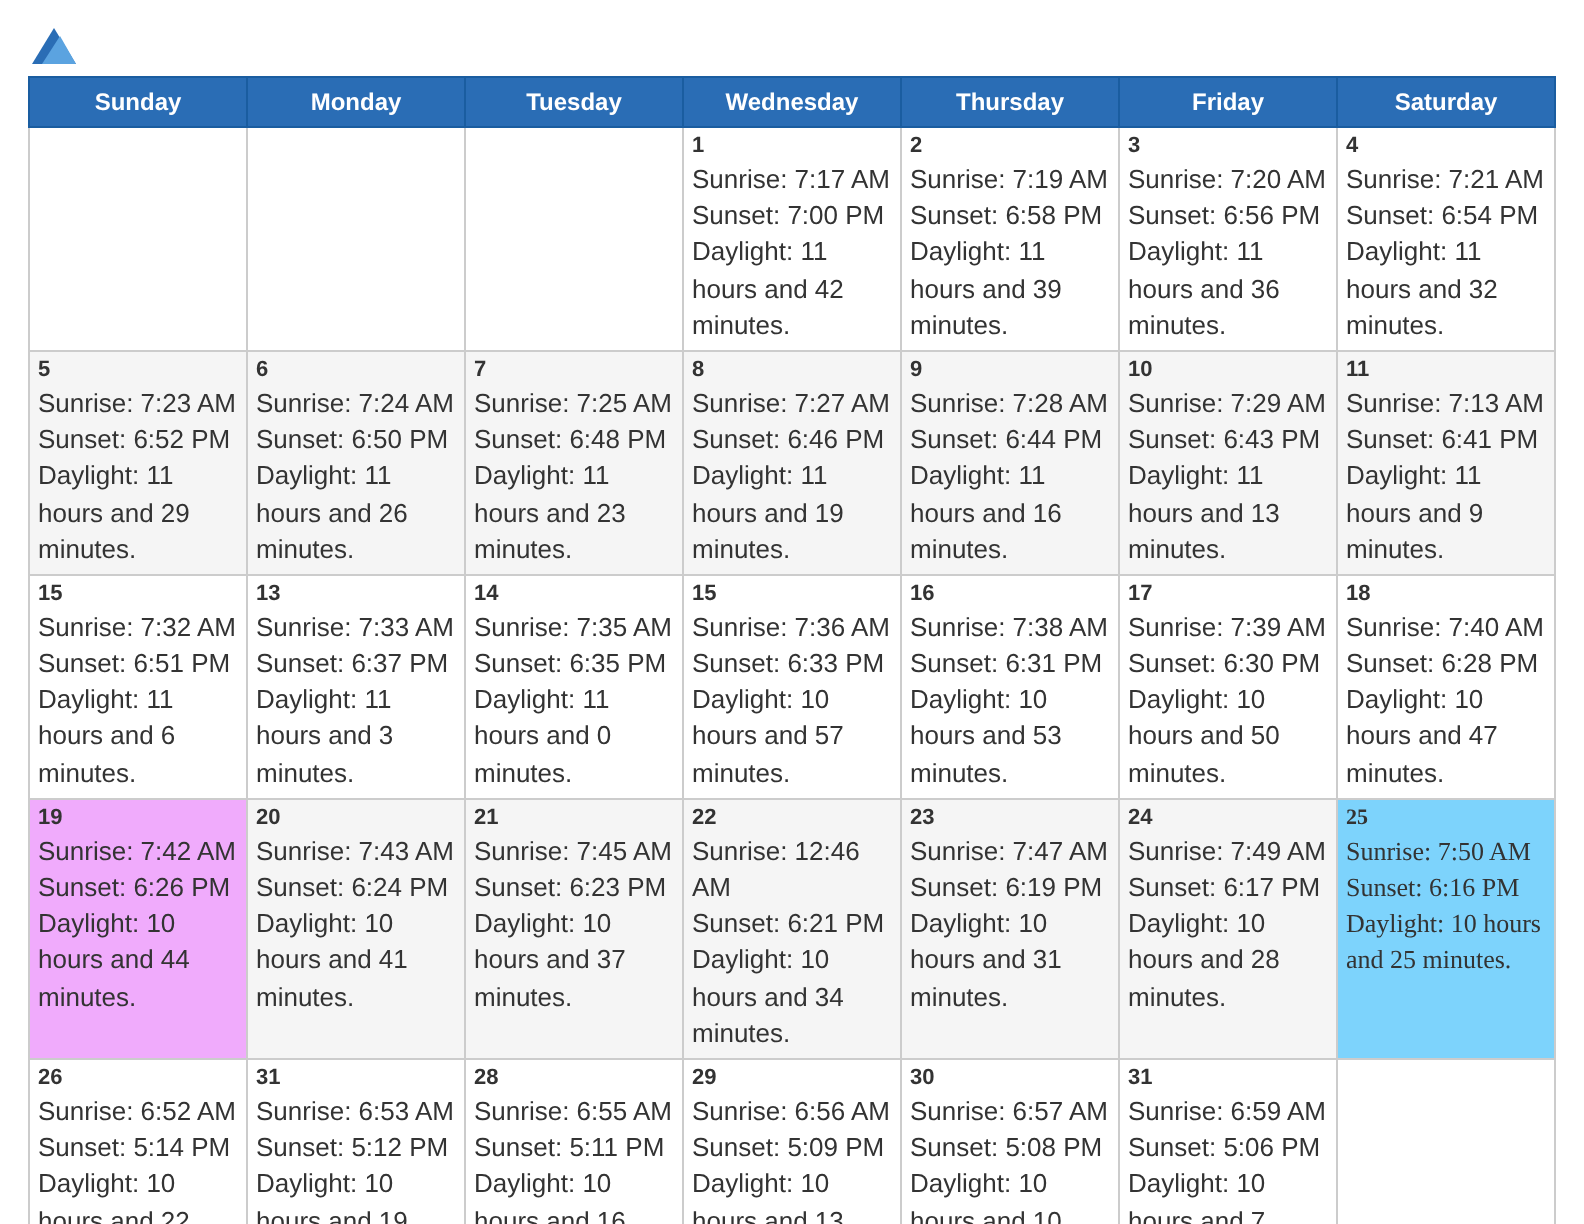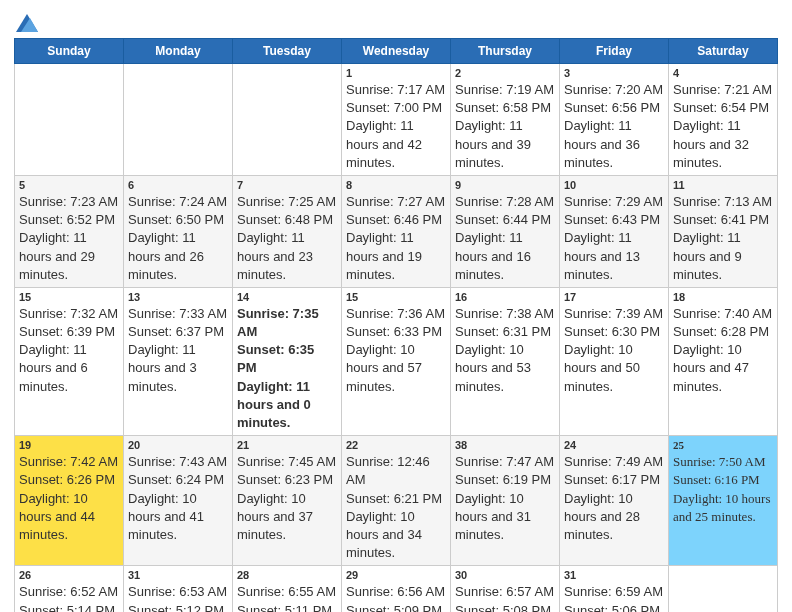--- a/index.html
+++ b/index.html
@@ -207,32 +207,32 @@
             <span class="day-num">11</span>
             <div class="day-info" style="white-space: pre-line;">Sunrise: 7:13 AM
 Sunset: 6:41 PM
 Daylight: 11 hours and 9 minutes.</div>
           </td>
         </tr>
         <tr>
           <td>
             <span class="day-num">15</span>
             <div class="day-info" style="white-space: pre-line;">Sunrise: 7:32 AM
-Sunset: 6:39 PM
+Sunset: 6:51 PM
 Daylight: 11 hours and 6 minutes.</div>
           </td>
           <td>
             <span class="day-num">13</span>
             <div class="day-info" style="white-space: pre-line;">Sunrise: 7:33 AM
 Sunset: 6:37 PM
 Daylight: 11 hours and 3 minutes.</div>
           </td>
           <td>
             <span class="day-num">14</span>
-            <div class="day-info" style="white-space: pre-line; font-weight: bold;">Sunrise: 7:35 AM
+            <div class="day-info" style="white-space: pre-line;">Sunrise: 7:35 AM
 Sunset: 6:35 PM
 Daylight: 11 hours and 0 minutes.</div>
           </td>
           <td>
             <span class="day-num">15</span>
             <div class="day-info" style="white-space: pre-line;">Sunrise: 7:36 AM
 Sunset: 6:33 PM
 Daylight: 10 hours and 57 minutes.</div>
           </td>
           <td>
@@ -248,21 +248,21 @@
 Daylight: 10 hours and 50 minutes.</div>
           </td>
           <td>
             <span class="day-num">18</span>
             <div class="day-info" style="white-space: pre-line;">Sunrise: 7:40 AM
 Sunset: 6:28 PM
 Daylight: 10 hours and 47 minutes.</div>
           </td>
         </tr>
         <tr>
-          <td style="background: #fde047;">
+          <td style="background: #f0abfc;">
             <span class="day-num">19</span>
             <div class="day-info" style="white-space: pre-line;">Sunrise: 7:42 AM
 Sunset: 6:26 PM
 Daylight: 10 hours and 44 minutes.</div>
           </td>
           <td style="background: rgb(245, 245, 245);">
             <span class="day-num">20</span>
             <div class="day-info" style="white-space: pre-line;">Sunrise: 7:43 AM
 Sunset: 6:24 PM
 Daylight: 10 hours and 41 minutes.</div>
@@ -273,21 +273,21 @@
 Sunset: 6:23 PM
 Daylight: 10 hours and 37 minutes.</div>
           </td>
           <td style="background: rgb(245, 245, 245);">
             <span class="day-num">22</span>
             <div class="day-info" style="white-space: pre-line;">Sunrise: 12:46 AM
 Sunset: 6:21 PM
 Daylight: 10 hours and 34 minutes.</div>
           </td>
           <td style="background: rgb(245, 245, 245);">
-            <span class="day-num">38</span>
+            <span class="day-num">23</span>
             <div class="day-info" style="white-space: pre-line;">Sunrise: 7:47 AM
 Sunset: 6:19 PM
 Daylight: 10 hours and 31 minutes.</div>
           </td>
           <td style="background: rgb(245, 245, 245);">
             <span class="day-num">24</span>
             <div class="day-info" style="white-space: pre-line;">Sunrise: 7:49 AM
 Sunset: 6:17 PM
 Daylight: 10 hours and 28 minutes.</div>
           </td>

